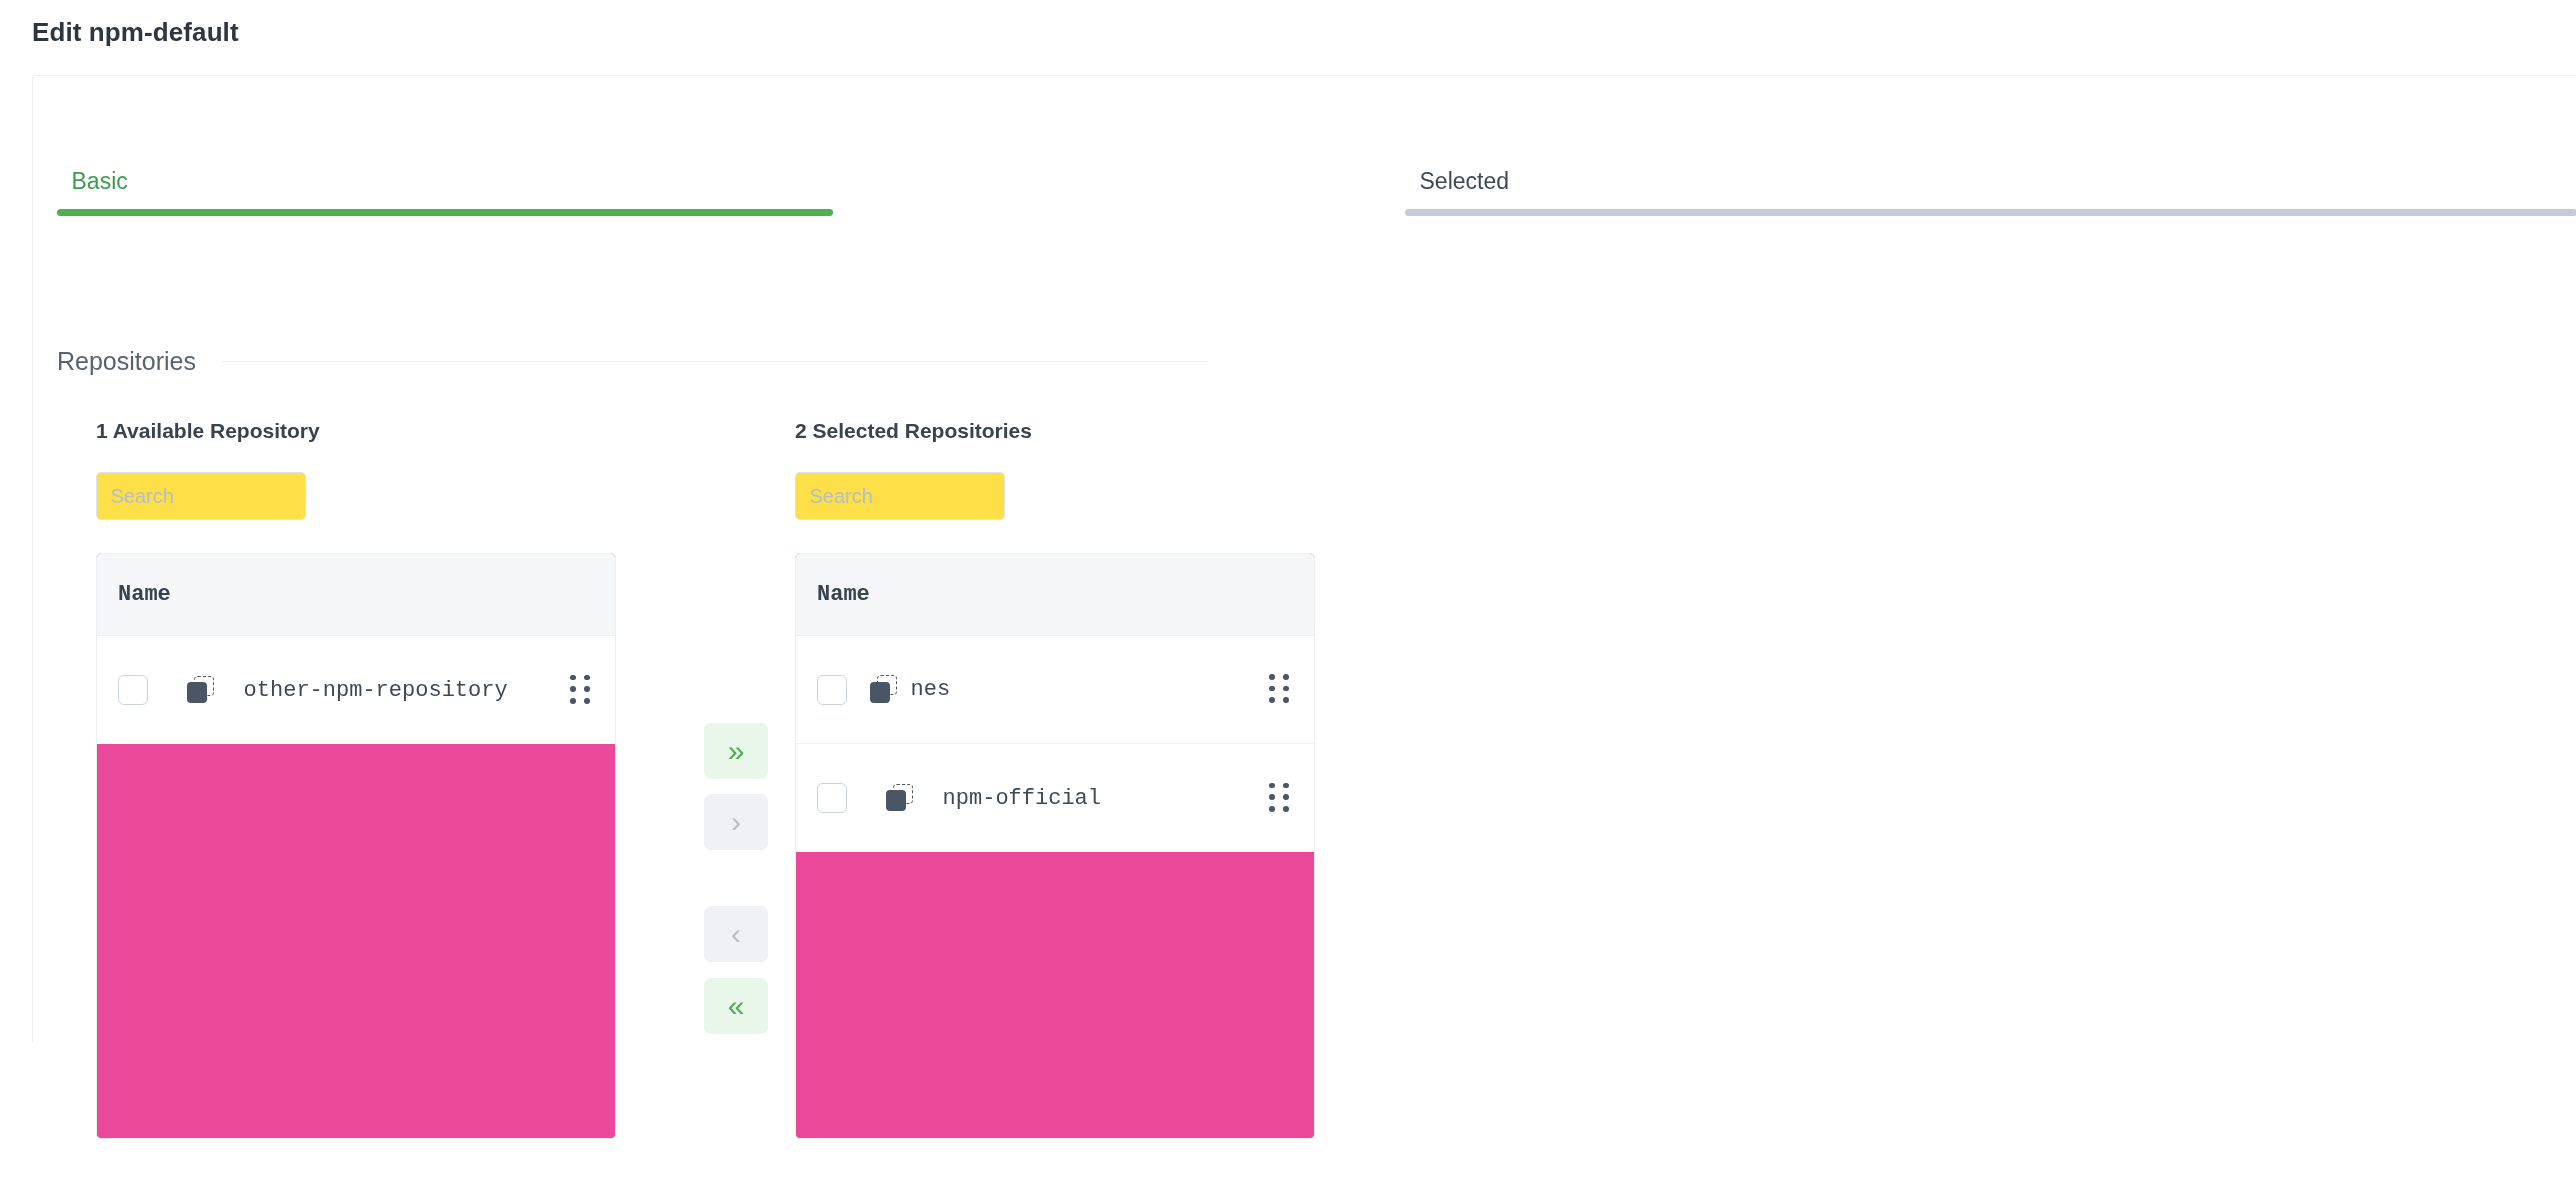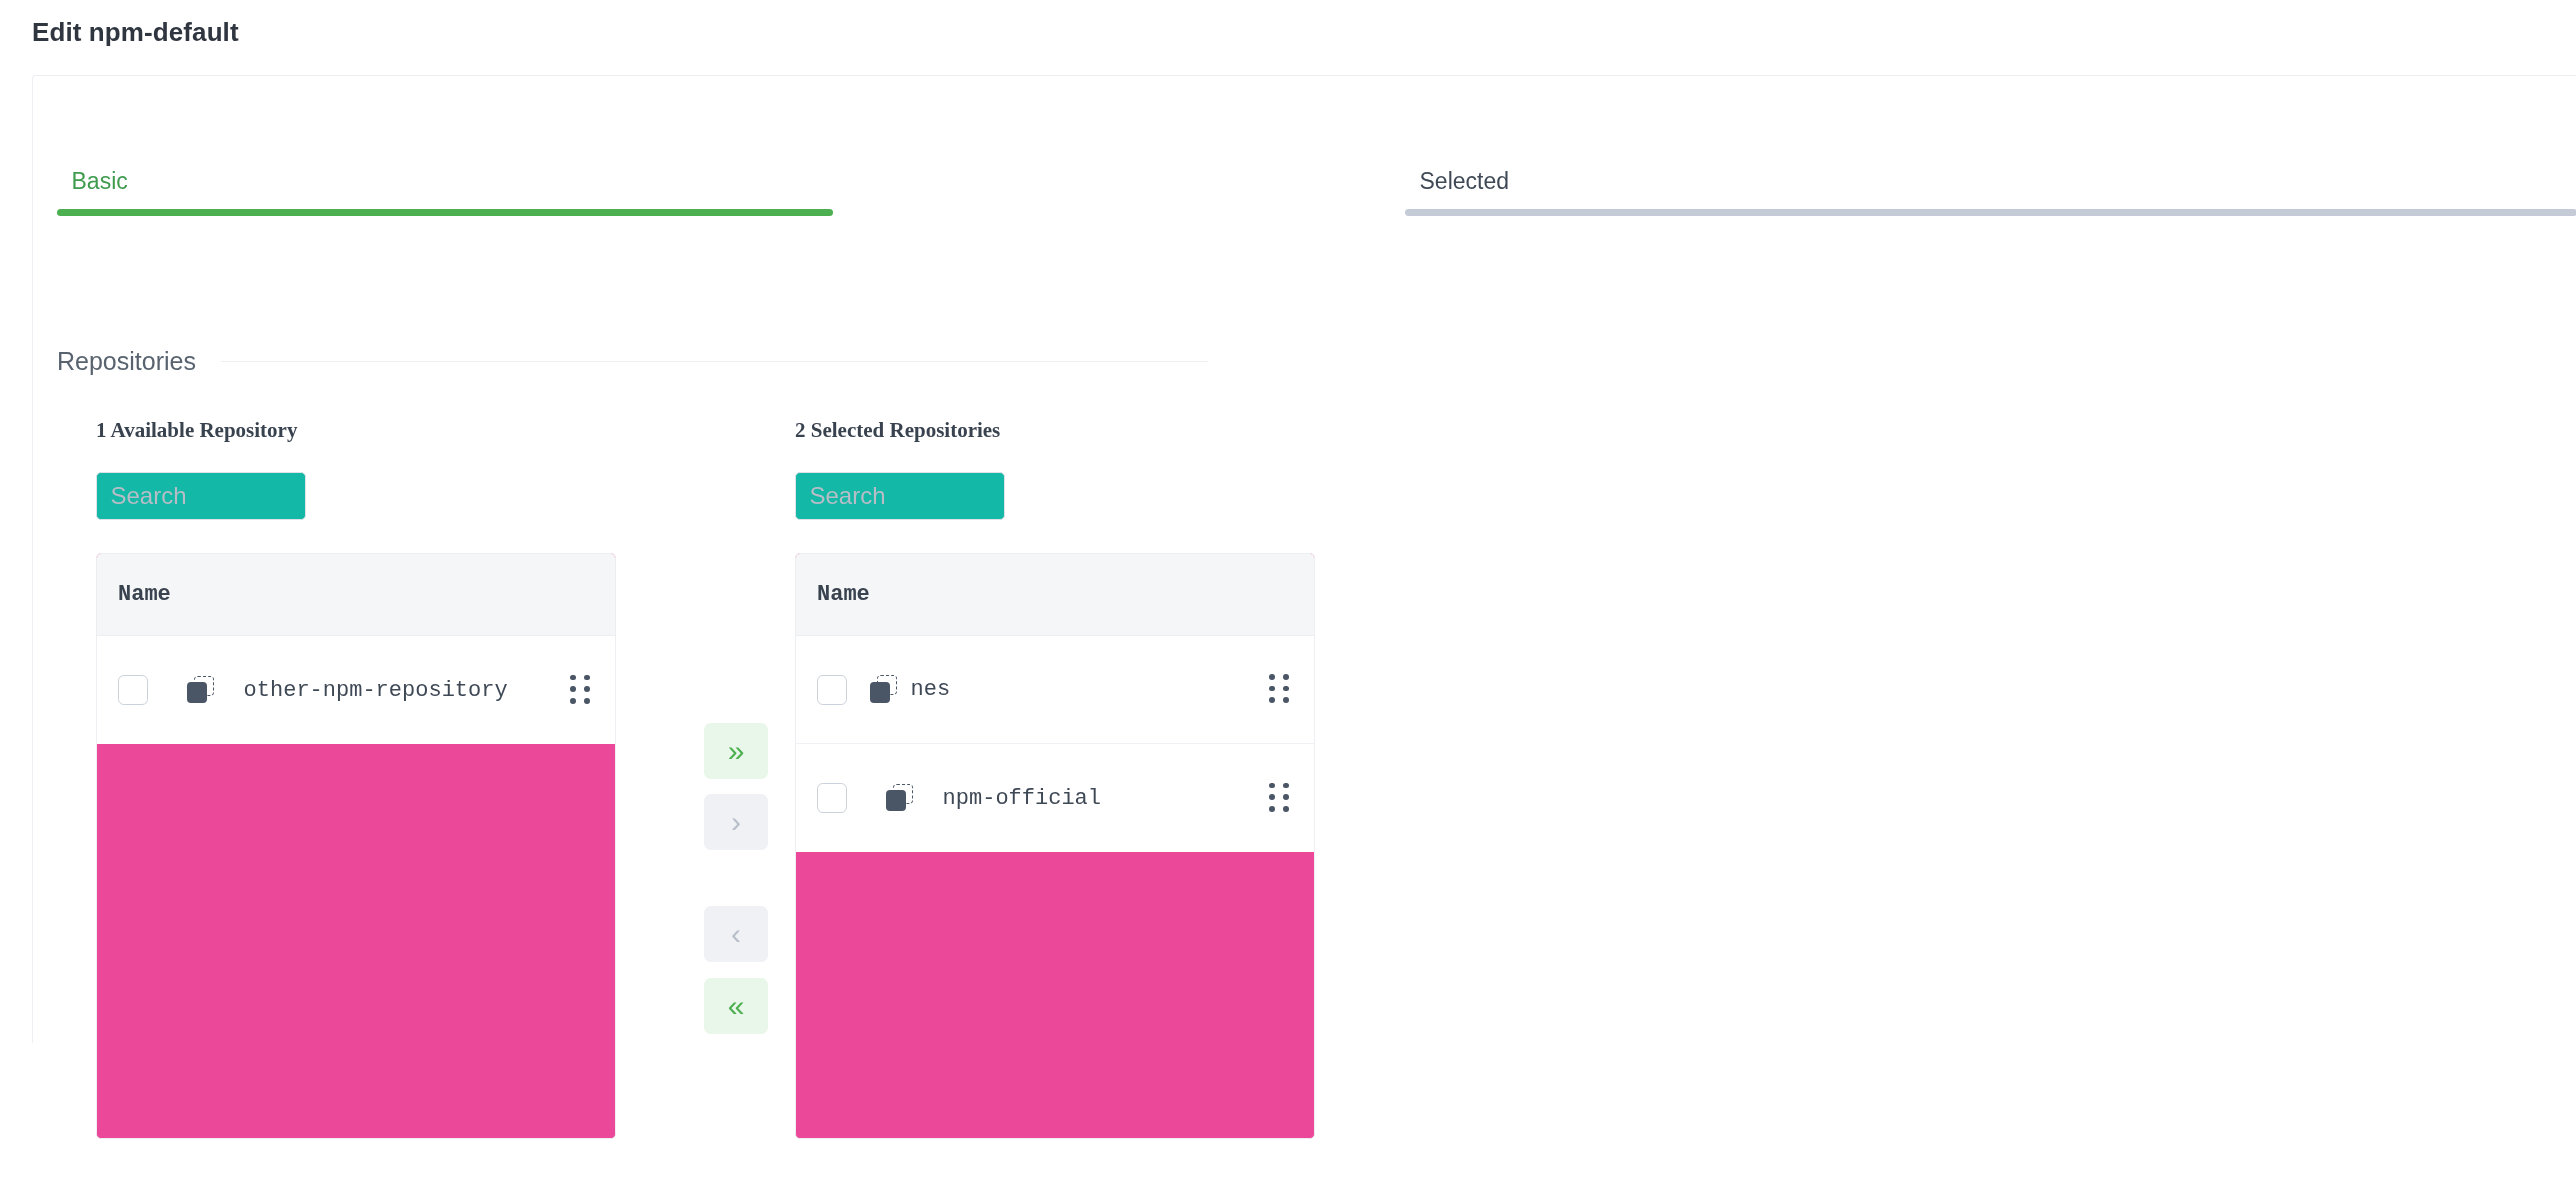--- a/index.html
+++ b/index.html
@@ -102,33 +102,32 @@
   .col { position: absolute; top: 342px; }
   .col-left  { left: 63px;  width: 520px; }
   .col-right { left: 762px; width: 520px; }
 
   .col-count {
     font-size: 21px;
     color: #39434f;
     font-weight: 600;
     line-height: 25px;
     white-space: nowrap;
-    font-family: Liberation Serif, serif;
   }
 
   .search-input {
     margin-top: 29px;
     display: block;
     width: 210px;
     height: 48px;
     border: 1px solid #dfe3e8;
     border-radius: 4.8px;
-    background: #14b8a6;
+    background: #fde047;
     padding: 0 13.5px;
-    font-size: 24px;
+    font-size: 20px;
     color: #39434f;
     font-family: "Liberation Sans", sans-serif;
     outline: none;
   }
   .search-input::placeholder { color: #b6bdc6; }
 
   .table-panel {
     margin-top: 33px;
     width: 520px;
     height: 586px;

